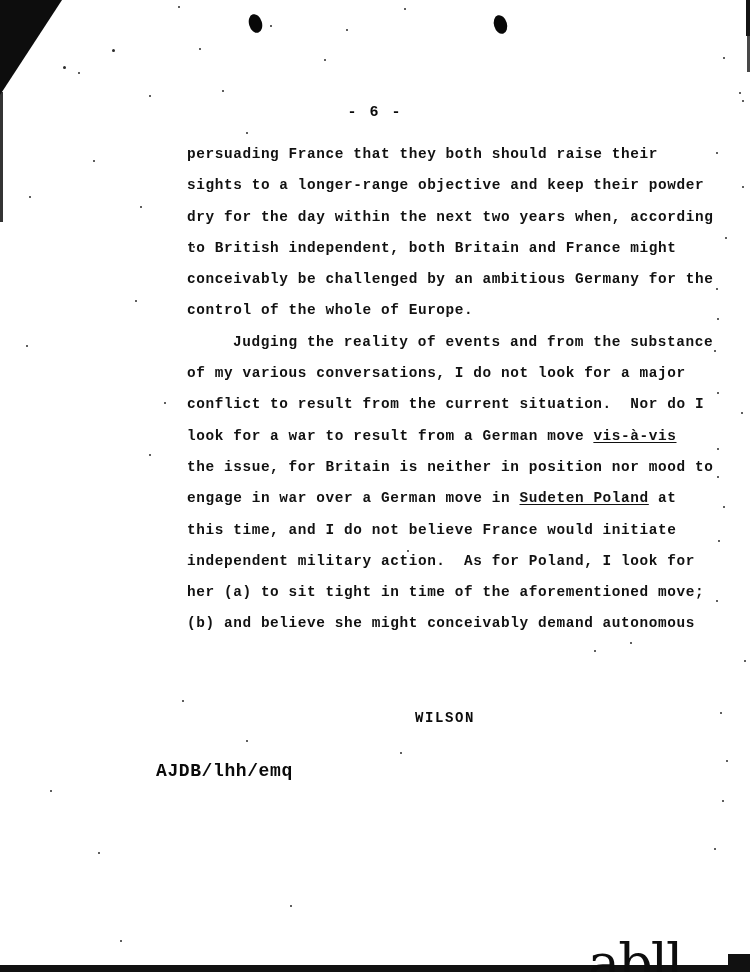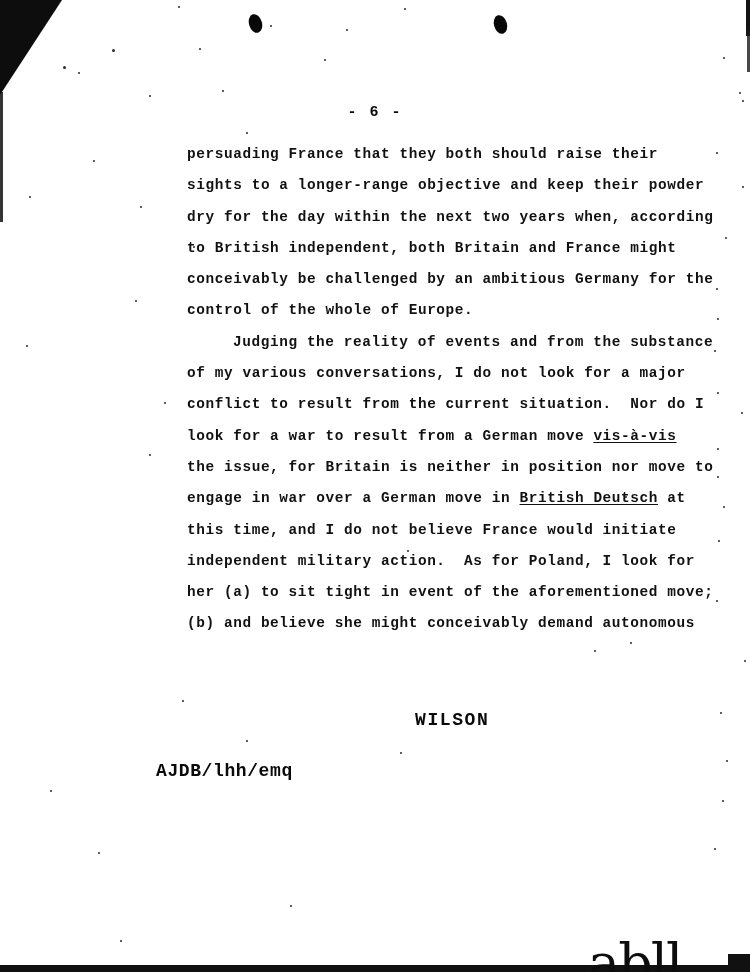--- a/index.html
+++ b/index.html
@@ -113,21 +113,21 @@
     text-indent: 46px;
   }
   .u {
     text-decoration: underline;
     text-underline-offset: 2px;
   }
   .signature {
     position: absolute;
     top: 710px;
     left: 415px;
-    font-size: 18px;
+    font-size: 14px;
     letter-spacing: 1.6px;
     font-weight: bold;
     white-space: pre;
   }
   .ref-code {
     position: absolute;
     top: 761px;
     left: 156px;
     font-size: 18px;
     letter-spacing: 0.6px;
@@ -223,25 +223,25 @@
       <div class="line"><span>persuading France that they both should raise their</span></div>
       <div class="line"><span>sights to a longer-range objective and keep their powder</span></div>
       <div class="line"><span>dry for the day within the next two years when, according</span></div>
       <div class="line"><span>to British independent, both Britain and France might</span></div>
       <div class="line"><span>conceivably be challenged by an ambitious Germany for the</span></div>
       <div class="line"><span>control of the whole of Europe.</span></div>
       <div class="line indent"><span>Judging the reality of events and from the substance</span></div>
       <div class="line"><span>of my various conversations, I do not look for a major</span></div>
       <div class="line"><span>conflict to result from the current situation.  Nor do I</span></div>
       <div class="line"><span>look for a war to result from a German move </span><span class="u">vis-à-vis</span></div>
-      <div class="line"><span>the issue, for Britain is neither in position nor move to</span></div>
-      <div class="line"><span>engage in war over a German move in </span><span class="u">British Deutsch</span><span> at</span></div>
+      <div class="line"><span>the issue, for Britain is neither in position nor mood to</span></div>
+      <div class="line"><span>engage in war over a German move in </span><span class="u">Sudeten Poland</span><span> at</span></div>
       <div class="line"><span>this time, and I do not believe France would initiate</span></div>
       <div class="line"><span>independent military action.  As for Poland, I look for</span></div>
-      <div class="line"><span>her (a) to sit tight in event of the aforementioned move;</span></div>
+      <div class="line"><span>her (a) to sit tight in time of the aforementioned move;</span></div>
       <div class="line"><span>(b) and believe she might conceivably demand autonomous</span></div>
     </div>
 
   <div class="signature">WILSON</div>
 
   <div class="ref-code">AJDB/lhh/emq</div>
 
   <div class="handwriting">abll</div>
 
 </div>

